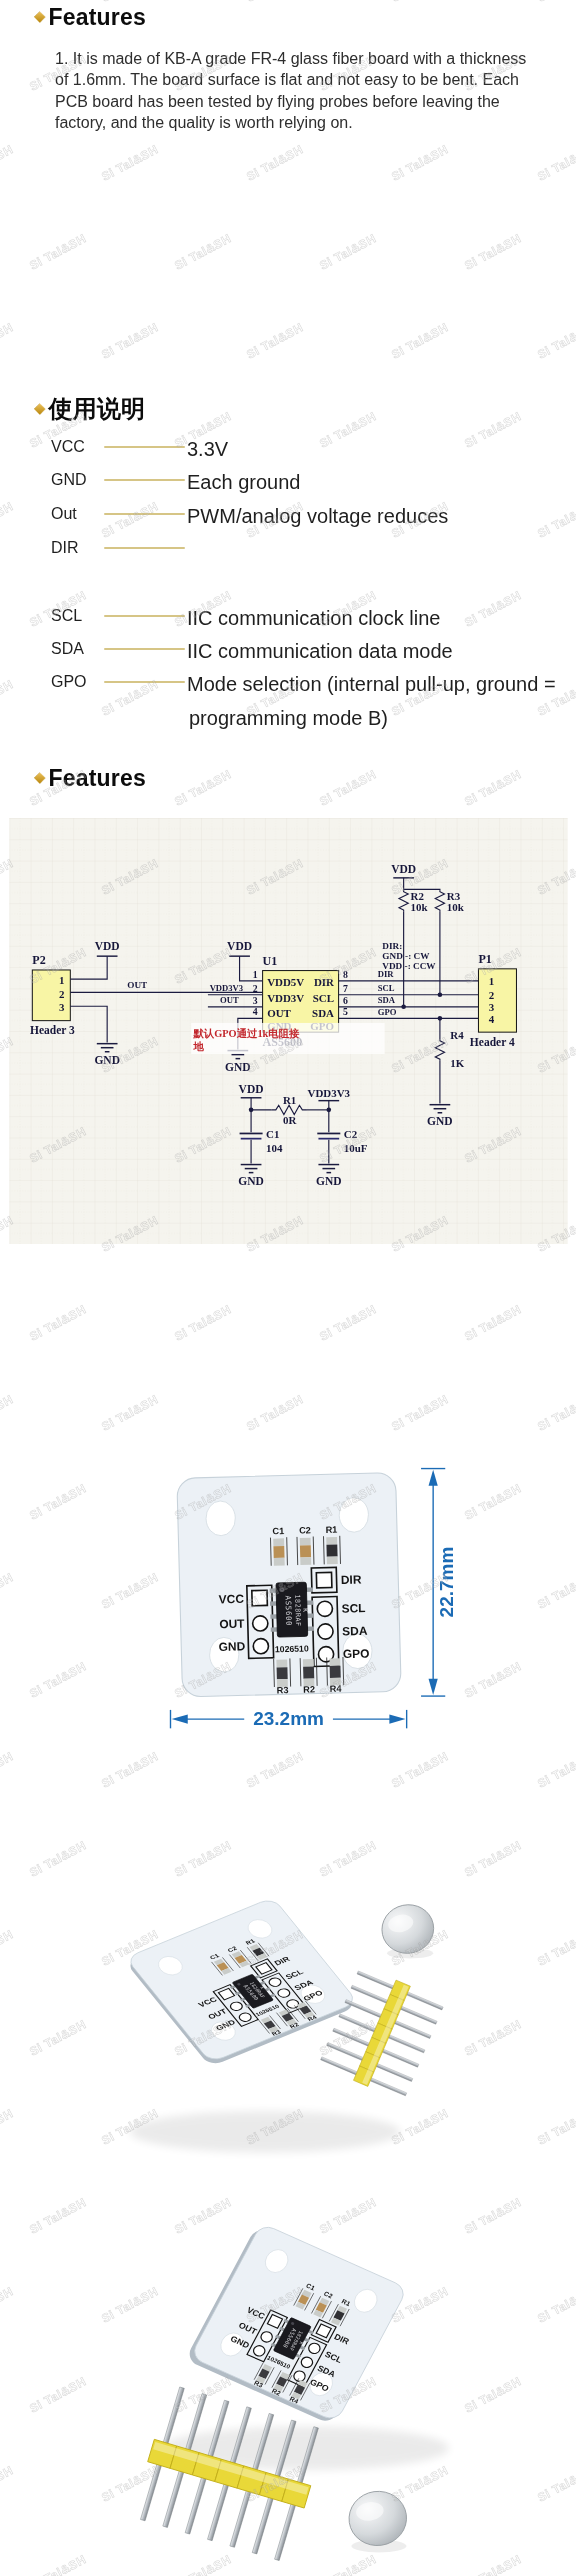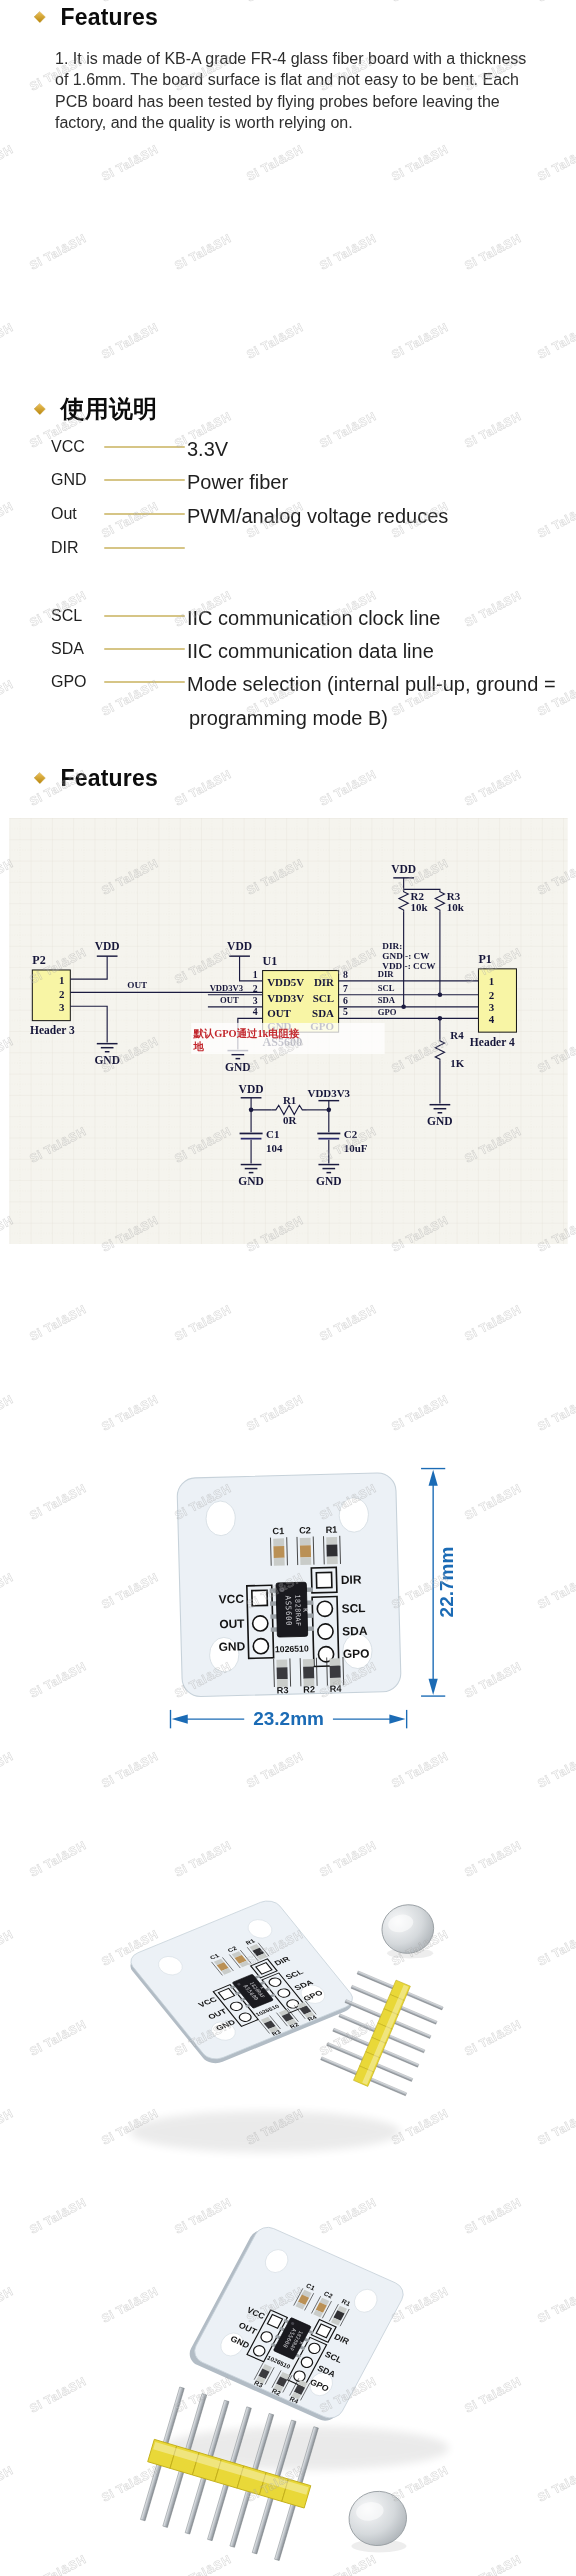--- a/index.html
+++ b/index.html
@@ -1,19 +1,19 @@
 <!DOCTYPE html>
 <html style="font-size:9.2px"><head>
 <meta charset="utf-8">
 <style>
   html,body{margin:0;padding:0;background:#ffffff;}
   .page{position:relative;width:576px;height:2576px;background:#fff;overflow:hidden;
         font-family:"Liberation Sans",sans-serif;}
   
-  .heading{position:absolute;left:36px;display:flex;align-items:center;gap:17px;}
+  .heading{position:absolute;left:36px;display:flex;align-items:center;gap:5px;}
   .diamond{width:7.5px;height:7.5px;flex:0 0 7.5px;background:linear-gradient(135deg,#ecc25e,#b8860b);
            transform:rotate(45deg);box-shadow:0 0 0.6px #8a6508;}
   .h-text{font-weight:700;font-size:23px;line-height:1.15;color:#0c0c0c;letter-spacing:0.2px;}
   .h-text.cjk{font-size:24px;}
   
   .features-text{position:absolute;left:55px;top:48px;width:479px;
                  font-size:16px;line-height:21.4px;color:#2e2e2e;}
   .features-text p{margin:0;}
   
   .pin-row{position:absolute;left:0;width:576px;height:23px;}
@@ -224,40 +224,40 @@
       <span class="h-text cjk">使用说明</span>
     </div>
     <div class="pin-row" style="top:438px">
       <span class="pin-name">VCC</span>
       <span class="pin-line"></span>
       <span class="pin-desc">3.3V</span>
     </div>
     <div class="pin-row" style="top:471px">
       <span class="pin-name">GND</span>
       <span class="pin-line"></span>
-      <span class="pin-desc">Power fiber</span>
+      <span class="pin-desc">Each ground</span>
     </div>
     <div class="pin-row" style="top:505px">
       <span class="pin-name">Out</span>
       <span class="pin-line"></span>
       <span class="pin-desc">PWM/analog voltage reduces</span>
     </div>
     <div class="pin-row" style="top:539px">
       <span class="pin-name">DIR</span>
       <span class="pin-line"></span>
     </div>
     <div class="pin-row" style="top:607px">
       <span class="pin-name">SCL</span>
       <span class="pin-line"></span>
       <span class="pin-desc">IIC communication clock line</span>
     </div>
     <div class="pin-row" style="top:640px">
       <span class="pin-name">SDA</span>
       <span class="pin-line"></span>
-      <span class="pin-desc">IIC communication data line</span>
+      <span class="pin-desc">IIC communication data mode</span>
     </div>
     <div class="pin-row" style="top:673px">
       <span class="pin-name">GPO</span>
       <span class="pin-line"></span>
       <span class="pin-desc">Mode selection (internal pull-up, ground =</span>
       <span class="pin-desc wrap2 indent">programming mode B)</span>
     </div>
   </section>
 
   <section>

